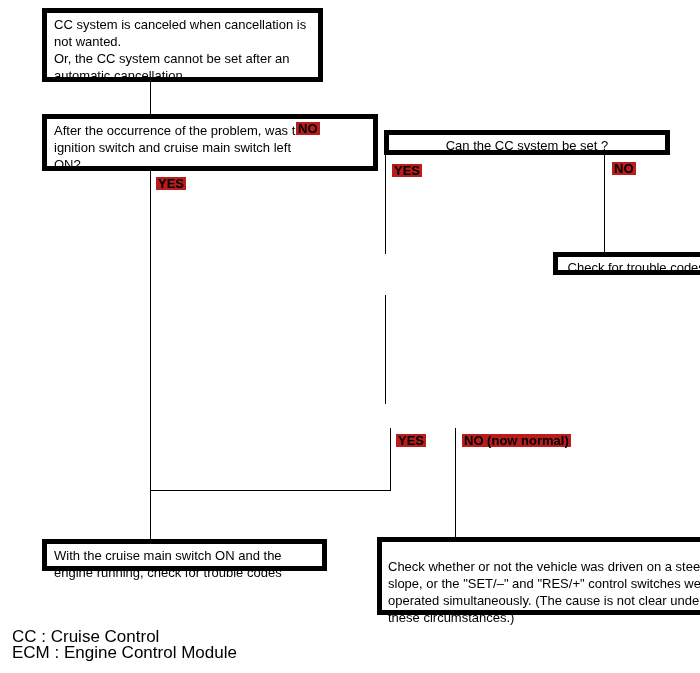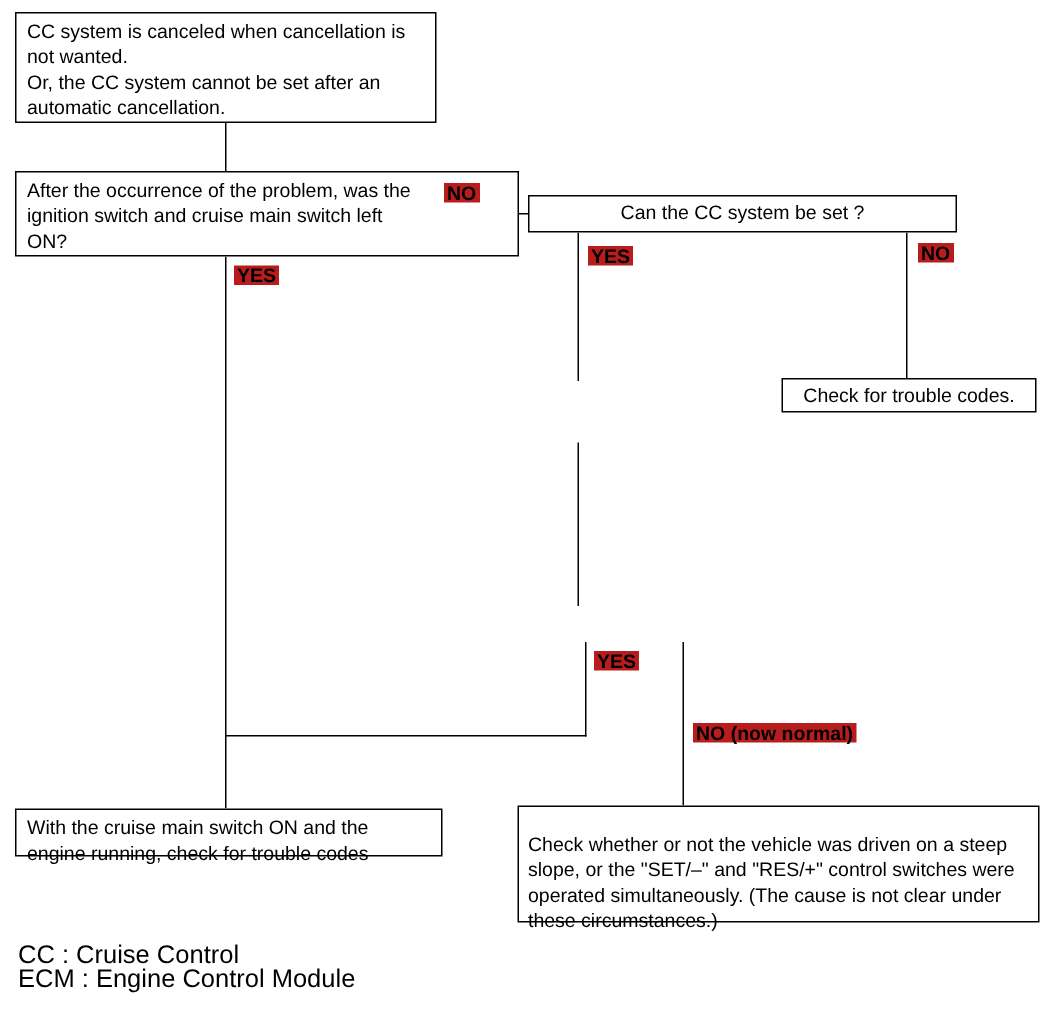--- a/index.html
+++ b/index.html
@@ -12,26 +12,27 @@
     width: 700px;
     height: 673px;
     background: #ffffff;
     font-family: "Liberation Sans", sans-serif;
     color: #000000;
     overflow: hidden;
   }
   .box {
     position: absolute;
     box-sizing: border-box;
-    border: 1px solid #000000;
+    border: 5px solid #000000;
     background: #ffffff;
     font-size: 13px;
     line-height: 1.3;
     padding: 4px 7px;
     white-space: pre-line;
+    margin-left: 32px;
   }
   .box.center {
     text-align: center;
     padding: 3px 4px;
   }
   .vline {
     position: absolute;
     width: 1px;
     background: #000000;
   }
@@ -98,19 +99,19 @@
   <div class="label" style="left:296px; top:122px;">NO</div>
 
   <div class="label" style="left:156px; top:177px;">YES</div>
 
   <div class="label" style="left:392px; top:164px;">YES</div>
 
   <div class="label" style="left:612px; top:162px;">NO</div>
 
   <div class="label" style="left:396px; top:434px;">YES</div>
 
-  <div class="label" style="left:462px; top:434px;margin-top:48px;">NO (now normal)</div>
+  <div class="label" style="left:462px; top:434px;">NO (now normal)</div>
 
   <div class="legend" style="left:12px; top:626px;">CC : Cruise Control</div>
 
   <div class="legend" style="left:12px; top:642px;">ECM : Engine Control Module</div>
 
 </div>
 
 </body></html>

